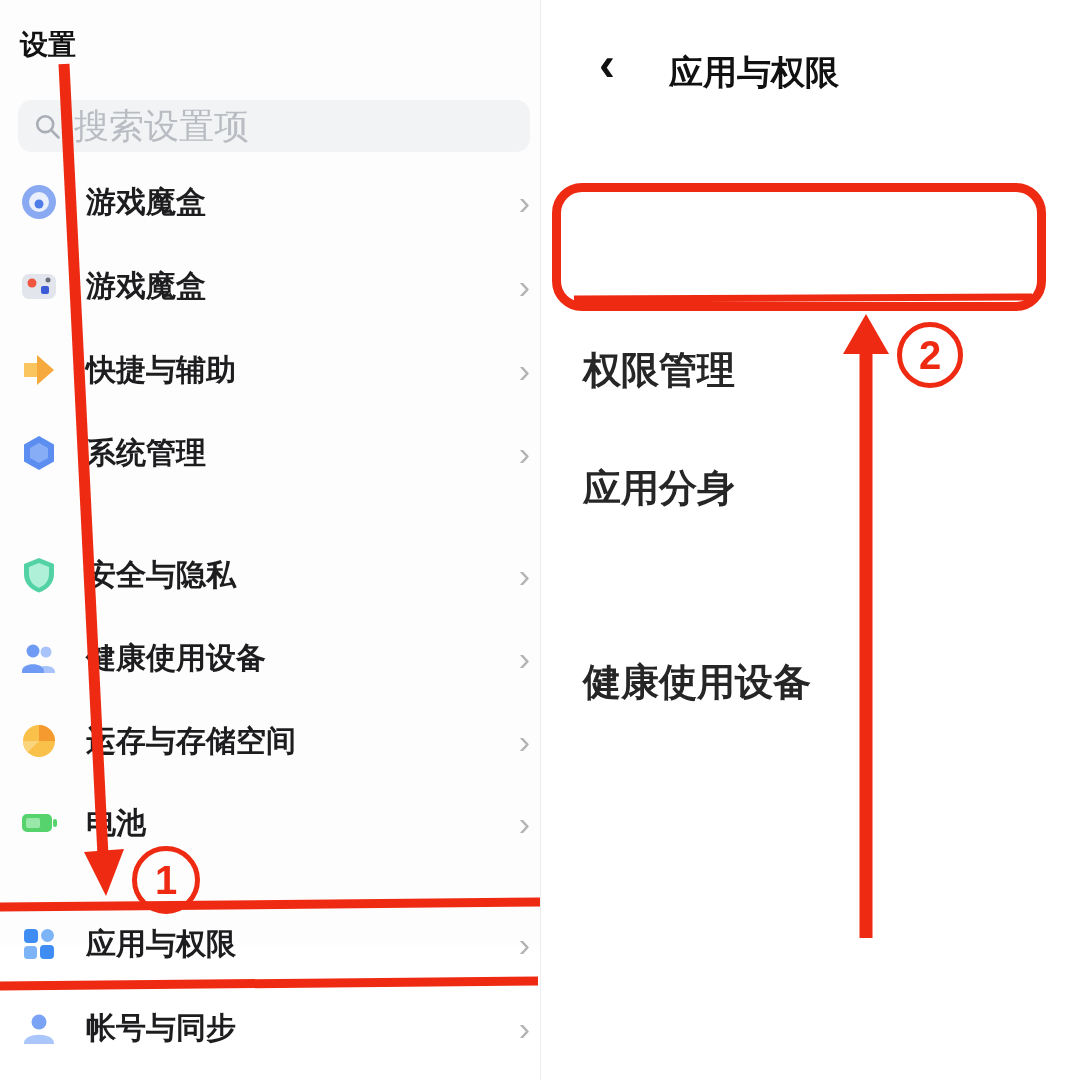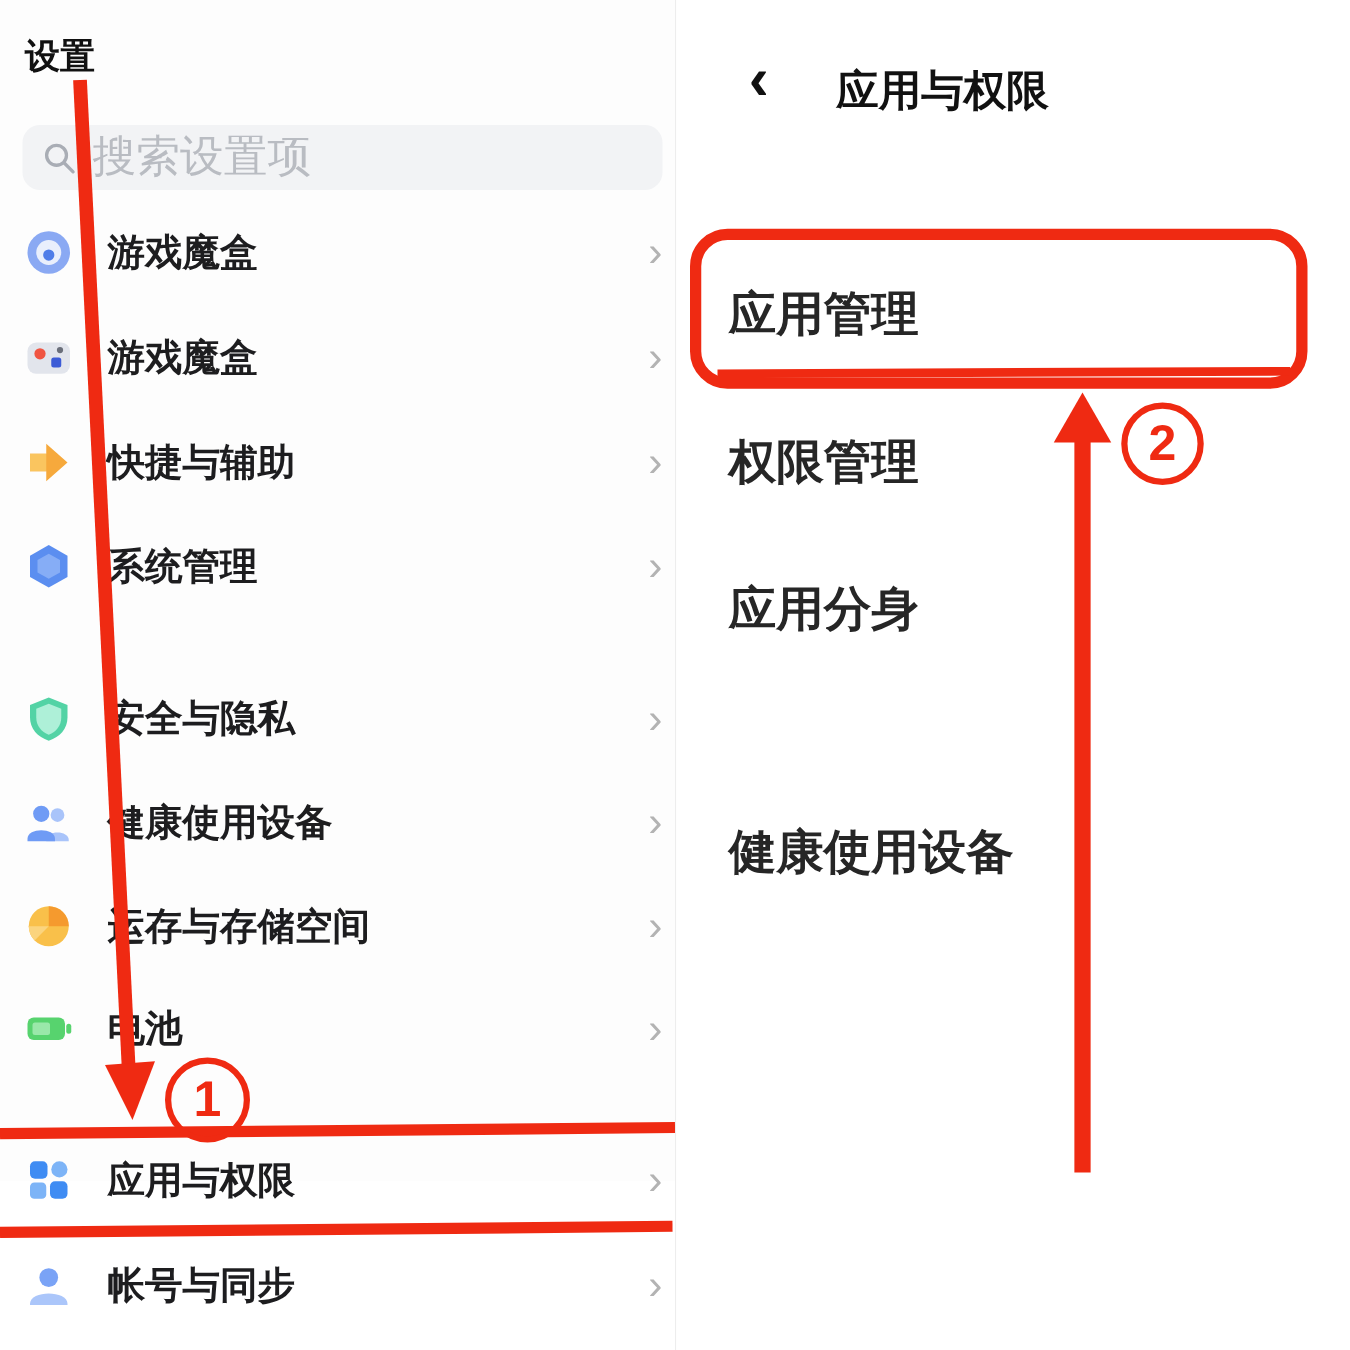--- a/index.html
+++ b/index.html
@@ -178,21 +178,20 @@
       <span class="chev">›</span>
     </div>
   </section>
 
   <div class="divider"></div>
 
   <section class="right-panel">
     <span class="back">‹</span>
     <h2 class="rp-title">应用与权限</h2>
 
-    <div class="rp-item rp-item-0">应用管理</div>
     <div class="rp-item rp-item-1">权限管理</div>
     <div class="rp-item rp-item-2">应用分身</div>
     <div class="rp-item rp-item-3">健康使用设备</div>
   </section>
 
   <div class="highlight-box"></div>
 
   <svg class="overlay" width="1080" height="1080" viewBox="0 0 1080 1080">
 
     <g>

